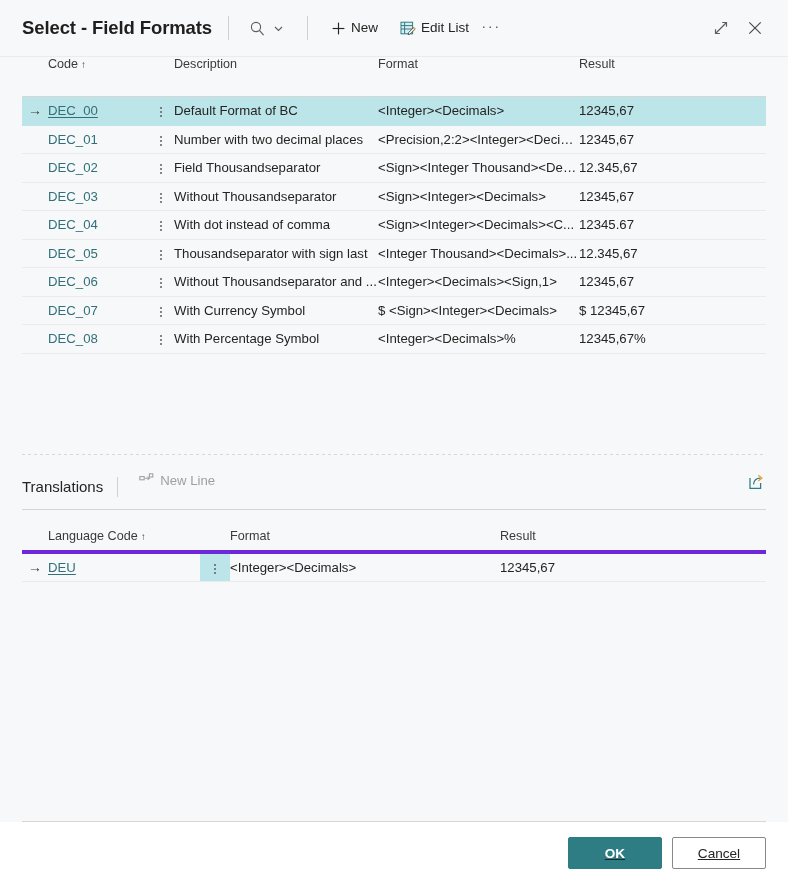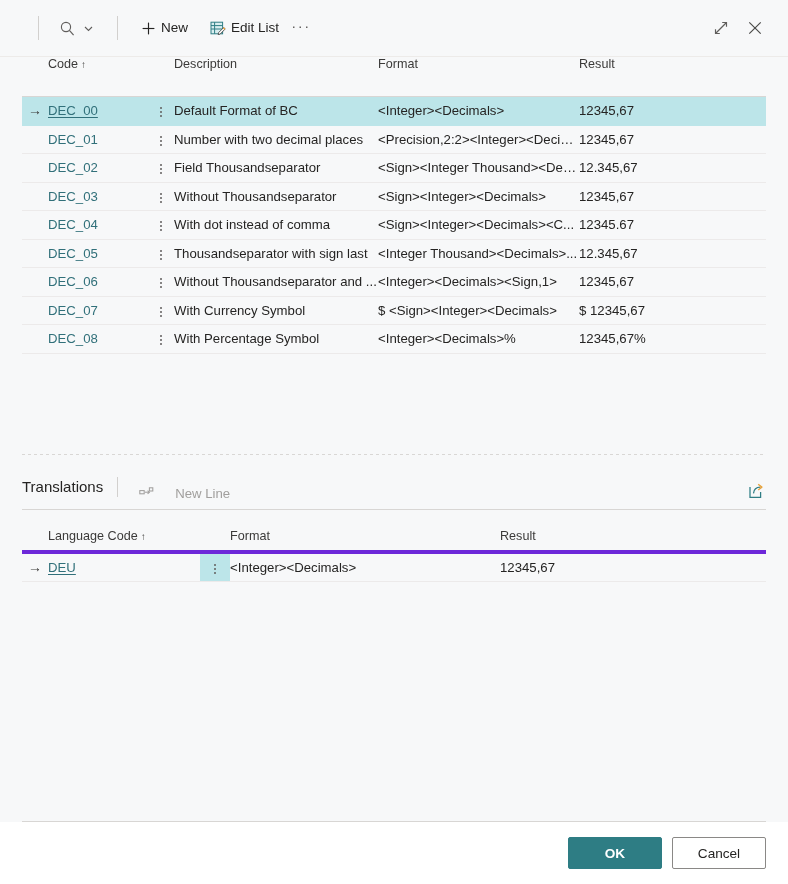--- a/index.html
+++ b/index.html
@@ -181,22 +181,22 @@
     color: #252423;
     white-space: nowrap;
   }
   .sub-sep {
     width: 1px; height: 20px;
     background: #d2d0ce;
     margin: 0 14px;
   }
   .sub-btn {
     display: inline-flex;
-    align-items: flex-end;
-    gap: 21px;
+    align-items: flex-start;
+    gap: 6px;
     height: 28px;
     padding: 0 7px;
     font-size: 13.2px;
     color: #a19f9d;
     white-space: nowrap;
   }
   .sub-spacer { flex: 1 1 auto; }
   .sub-rule {
     margin: 0 22px;
     height: 1px;
@@ -245,20 +245,21 @@
     background: #d8d6d4;
   }
   .footer {
     flex: 0 0 62px;
     display: flex;
     align-items: center;
     justify-content: flex-end;
     gap: 10px;
     padding: 0 22px;
     background: #ffffff;
+    text-decoration: underline;
   }
   .btn {
     height: 32px;
     min-width: 94px;
     font-size: 13.6px;
     font-family: "Liberation Sans", sans-serif;
     display: inline-flex;
     align-items: center;
     justify-content: center;
     border-radius: 2px;
@@ -276,20 +277,21 @@
     border: 1px solid #8a8886;
   }
   svg { display: block; }
 </style>
 </head>
 <body>
 
 <div class="page">
 
   <div class="titlebar">
+    <div class="title-text">Select - Field Formats</div>
 
     <div class="vsep"></div>
 
     <div class="tb-btn" style="padding-left:4px;">
       <span>
         <svg width="17" height="17" viewBox="0 0 17 17" fill="none" stroke="#605e5c" stroke-width="1.15">
           <circle cx="7" cy="7" r="4.6"></circle>
             <line x1="10.4" y1="10.4" x2="14.6" y2="15.2"></line>
         </svg>
       </span>

